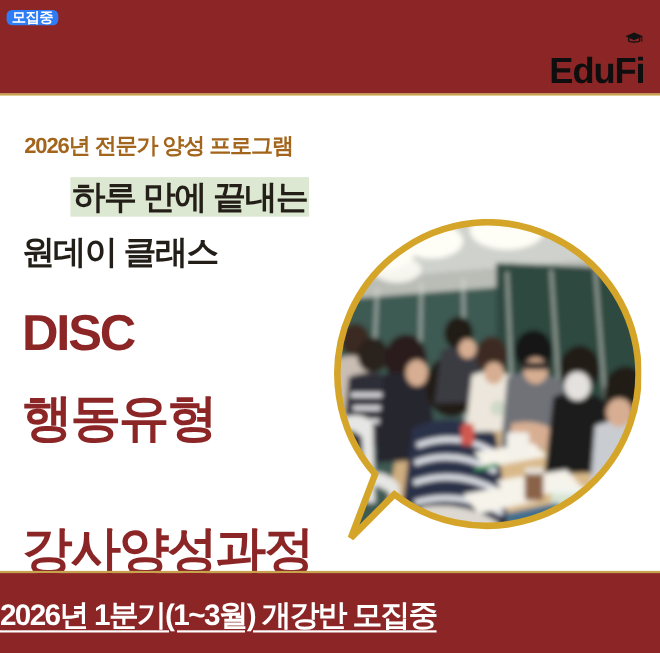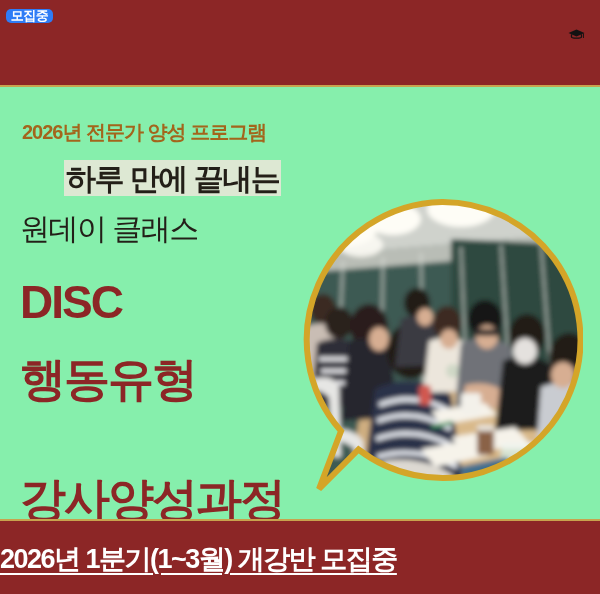--- a/index.html
+++ b/index.html
@@ -82,21 +82,21 @@
     height: 11px;
   }
 
   
   .body-area {
     position: absolute;
     left: 0;
     top: 87px;
     width: 600px;
     height: 434px;
-    background: #86efac;
+    background: #ffffff;
   }
 
   
   .kicker {
     position: absolute;
     left: 22px;
     top: 32px;
     font-size: 20px;
     font-weight: bold;
     color: #a3651c;
@@ -117,21 +117,21 @@
   }
   .sub-line-1 .hl {
     background: #dde8d3;
     padding: 2px 2px 1px 2px;
   }
   .sub-line-2 {
     position: absolute;
     left: 20px;
     top: 122px;
     font-size: 30px;
-    font-weight: normal;
+    font-weight: bold;
     color: #231f18;
     letter-spacing: -1.5px;
     white-space: nowrap;
   }
 
   .big-line {
     position: absolute;
     left: 20px;
     font-weight: bold;
     color: #8c2626;
@@ -211,20 +211,21 @@
 <div id="poster">
 
   <div class="header-band"></div>
   <div class="header-rule"></div>
 
   <div class="recruit-badge">
     <span>모집중</span>
   </div>
 
   <div class="brand-logo">
+    <span class="brand-text">EduFi</span>
     <svg class="grad-cap" viewBox="0 0 34 22">
       <polygon points="17,1 33,8 17,15 1,8" fill="#121212"></polygon>
       <path d="M7 10.5 V16 c0,3 20,3 20,0 V10.5" fill="none" stroke="#121212" stroke-width="2.6"></path>
       <line x1="31" y1="8.6" x2="31" y2="18" stroke="#121212" stroke-width="1.8"></line>
     </svg>
   </div>
 
   <div class="body-area">
 
     <div class="kicker">2026년 전문가 양성 프로그램</div>

